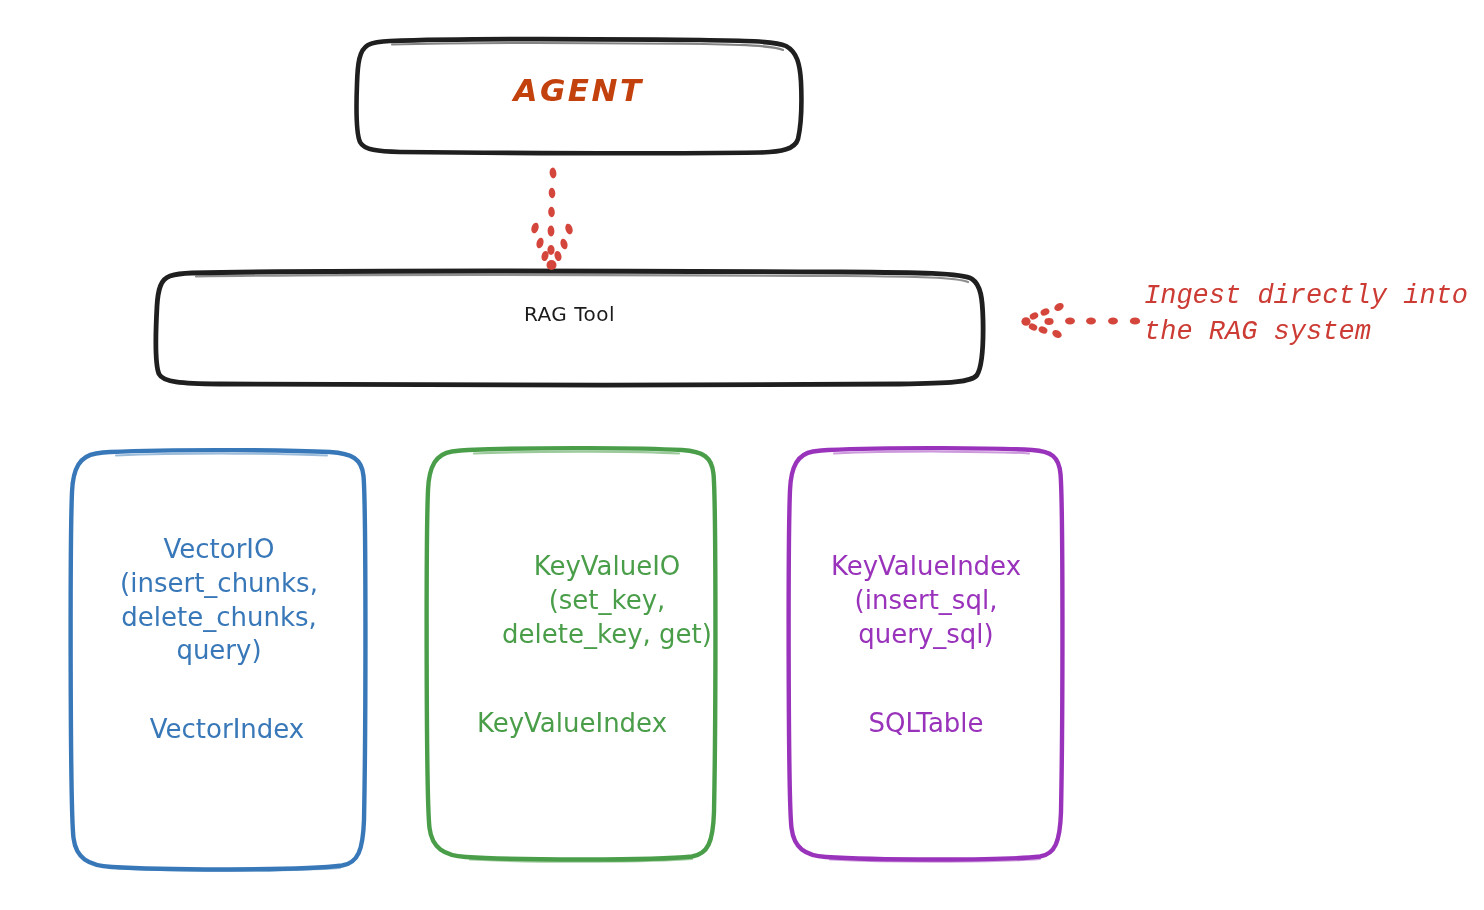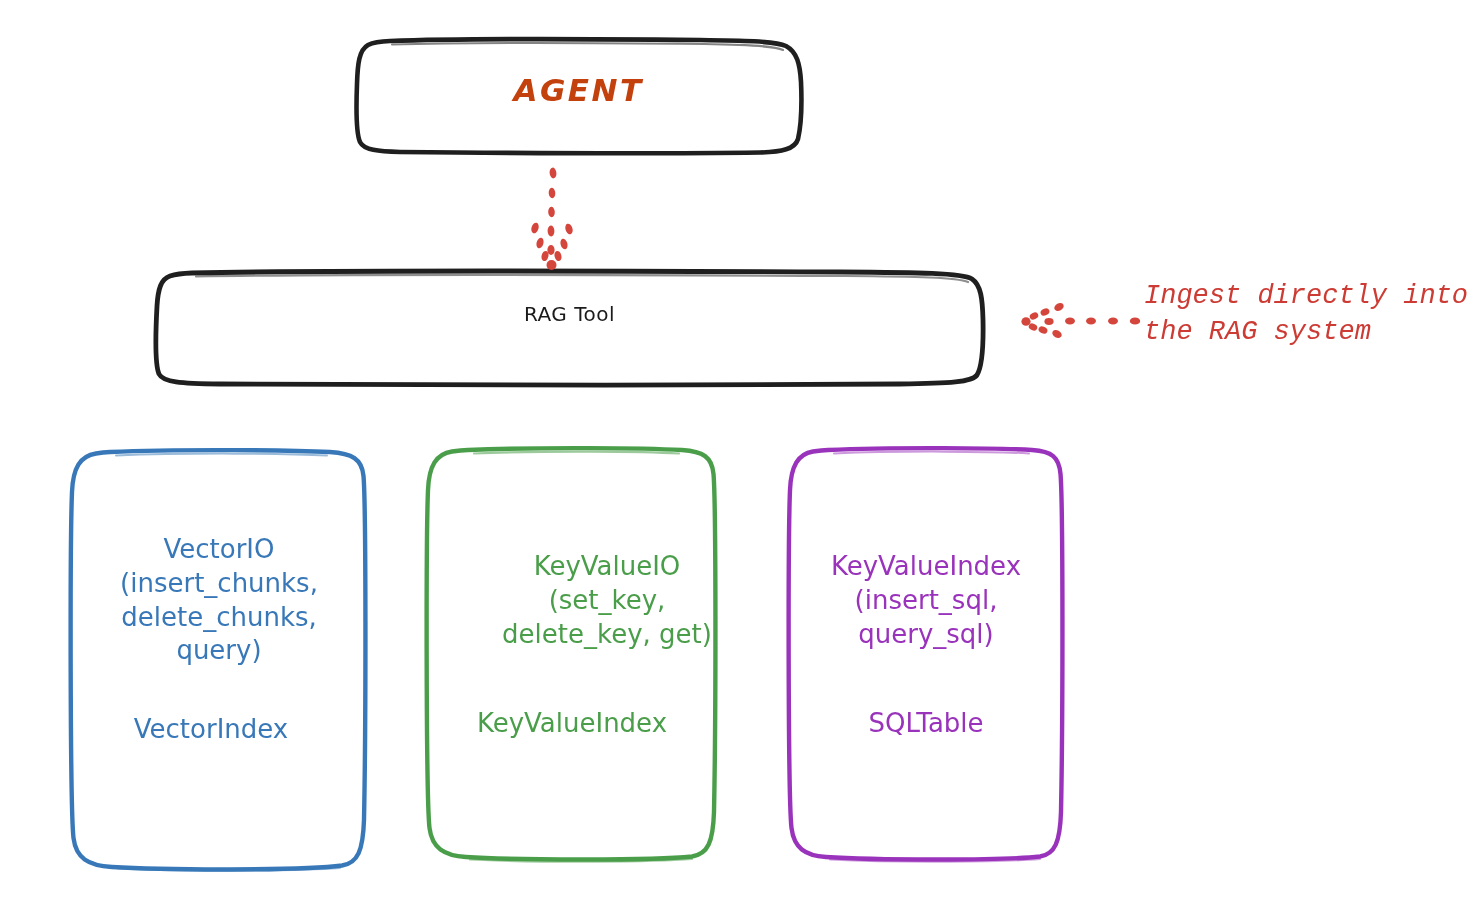--- a/index.html
+++ b/index.html
@@ -73,21 +73,21 @@
     font-size: 26px;
     font-weight: 500;
     user-select: none;
   }
 
   .vector-text, .vector-sub { color: #3878b8; }
   .kv-text, .kv-sub { color: #4a9e4a; }
   .rel-text, .rel-sub { color: #9a33bb; }
 
   .vector-text { left: 74px;  top: 533px; width: 290px; }
-  .vector-sub  { left: 66px;  top: 714px; width: 290px; }
+  .vector-sub  { left: 82px;  top: 714px; width: 290px; }
 
   .kv-text     { left: 430px; top: 550px; width: 284px; margin-left: 35px; }
   .kv-sub      { left: 430px; top: 708px; width: 284px; }
 
   .rel-text    { left: 790px; top: 550px; width: 272px; }
   .rel-sub     { left: 790px; top: 708px; width: 272px; }
 
   
   .annotation {
     position: absolute;

